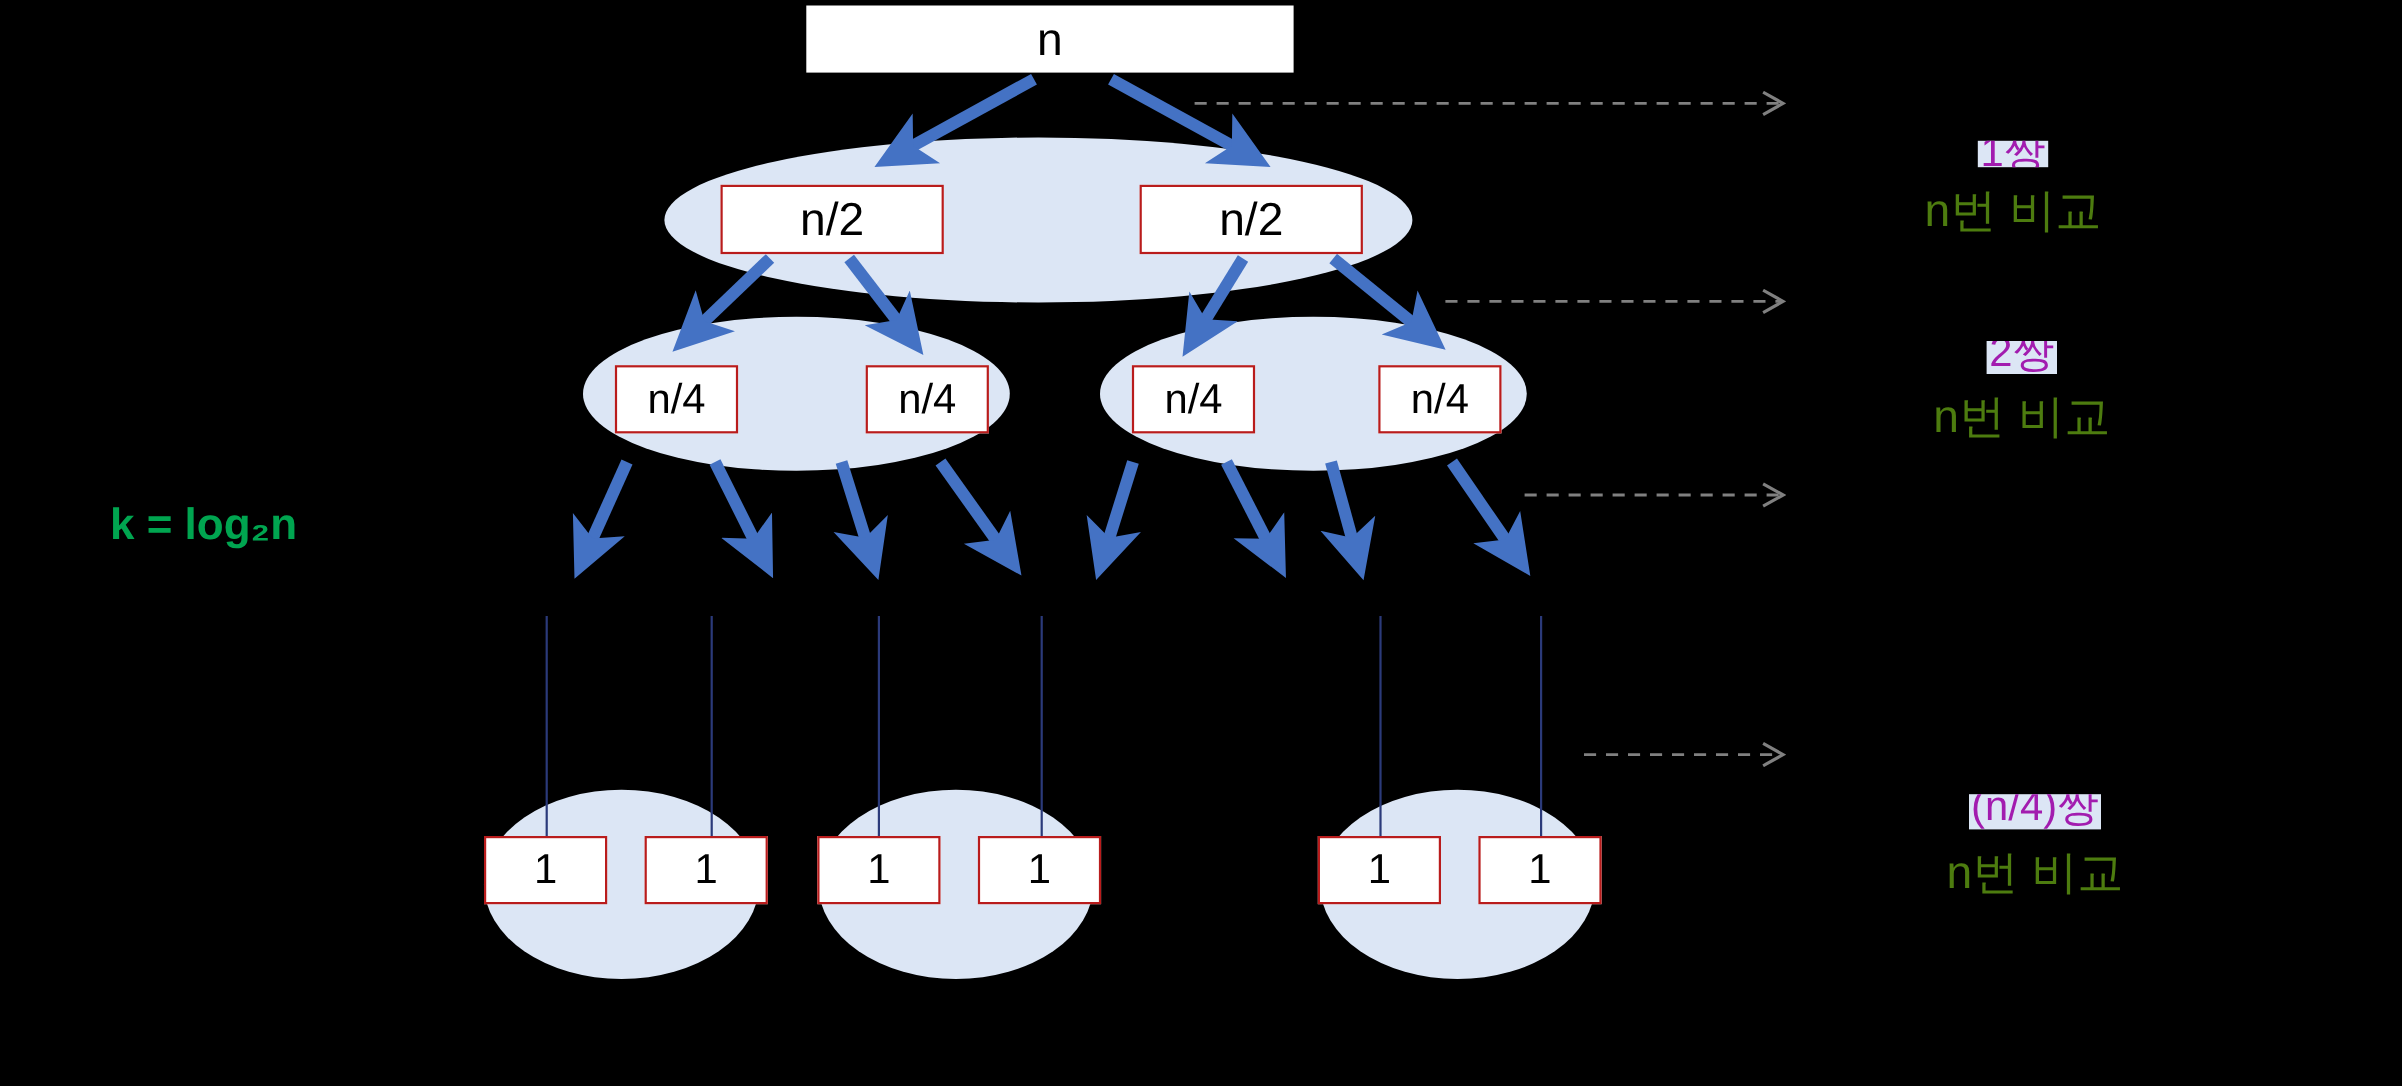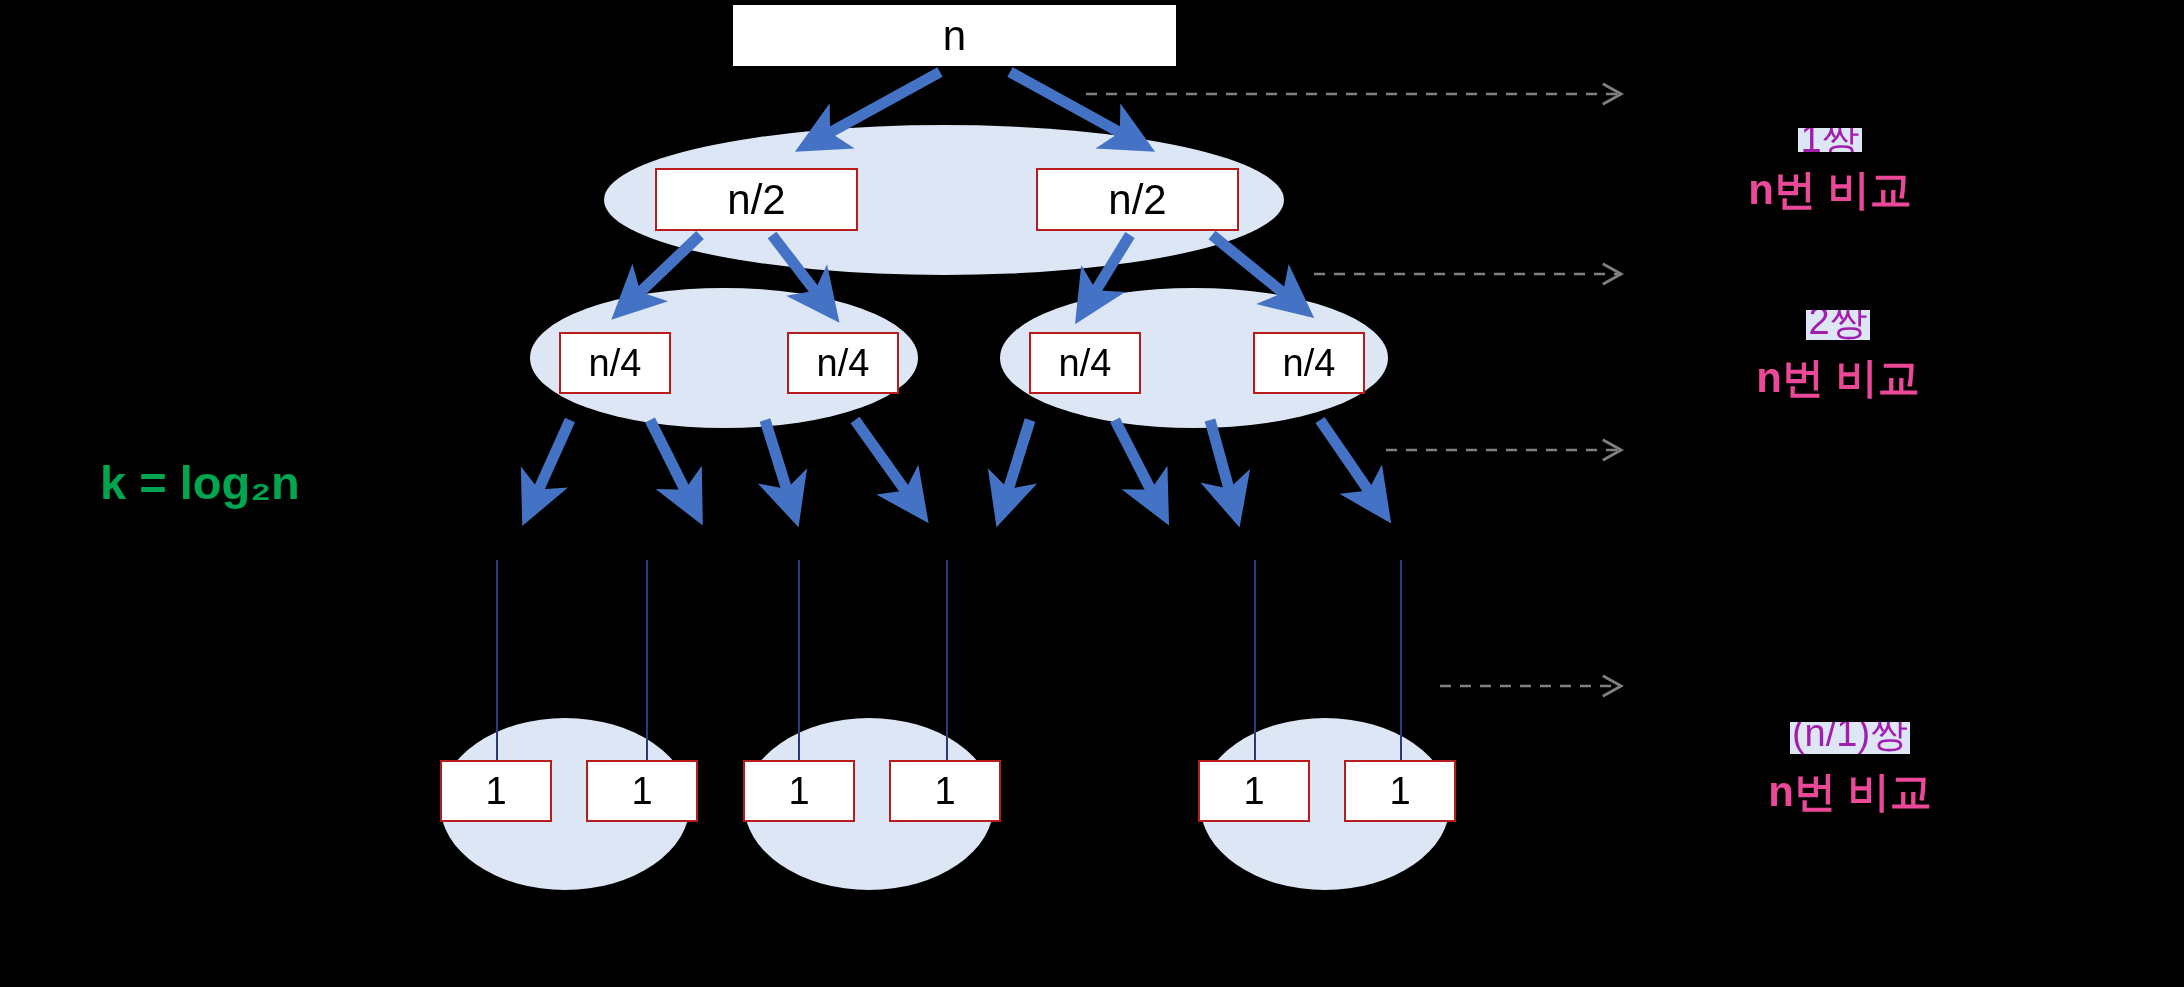--- a/index.html
+++ b/index.html
@@ -47,32 +47,32 @@
     color:#a21caf;
     font-size:38px;
     font-weight:400;
     line-height:0.62;
     overflow:hidden;
     padding:0 2px;
     white-space:nowrap;
   }
   .annot .cmp{
     display:block;
-    color:#ec4899;
+    color:#4d7c0f;
     font-size:42px;
-    font-weight:bold;
+    font-weight:normal;
     white-space:nowrap;
     margin-top:6px;
   }
 
   
   .klabel{
     position:absolute;
     color:#00A550;
-    font-size:47px;
+    font-size:40px;
     font-weight:bold;
     white-space:nowrap;
   }
 </style>
 </head>
 <body>
 
 <div id="stage">
 
   <div class="ellipse" style="left:604px;top:125px;width:680px;height:150px;"></div>
@@ -182,17 +182,17 @@
     <span class="pair" style="height:24px;">1쌍</span>
     <span class="cmp">n번 비교</span>
   </div>
 
   <div class="annot" style="left:1668px;top:310px;width:340px;">
     <span class="pair" style="height:30px;">2쌍</span>
     <span class="cmp">n번 비교</span>
   </div>
 
   <div class="annot" style="left:1650px;top:722px;width:400px;">
-    <span class="pair" style="height:32px;">(n/1)쌍</span>
+    <span class="pair" style="height:32px;">(n/4)쌍</span>
     <span class="cmp">n번 비교</span>
   </div>
 
 </div>
 
 </body></html>

